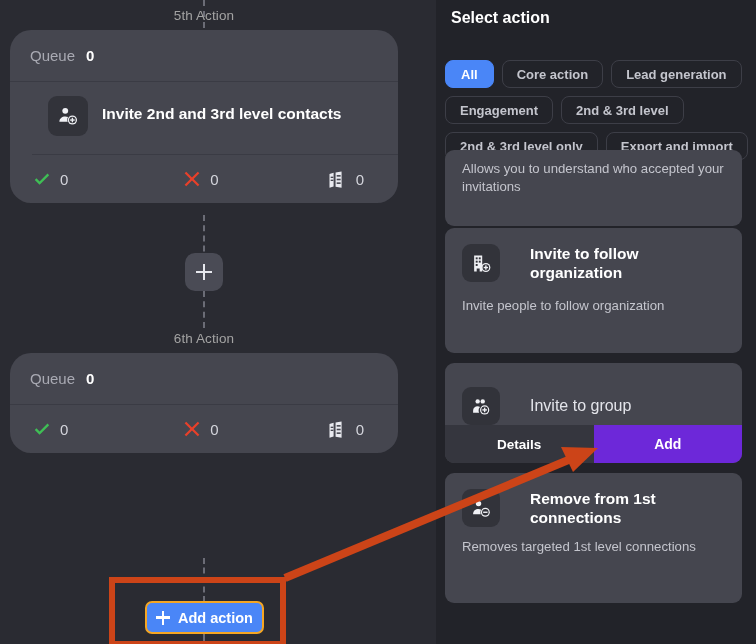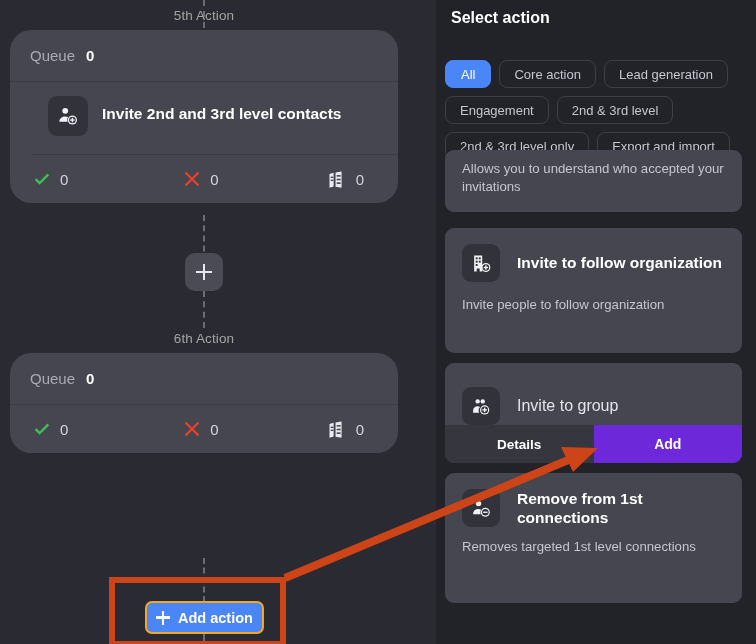--- a/index.html
+++ b/index.html
@@ -90,33 +90,33 @@
     color: #ffffff; font-size: 16px; font-weight: bold;
   }
   #chips {
     position: absolute; left: 9px; top: 60px; width: 330px;
     display: flex; flex-wrap: wrap; gap: 8px 8px;
   }
   .chip {
     height: 28px; padding: 0 14px; border-radius: 8px;
     border: 1px solid #3d3e47; background: transparent;
     color: #c4c5cd; font-size: 13px;
-    display: flex; align-items: center; white-space: nowrap; cursor: pointer;
+    display: flex; align-items: center; white-space: nowrap; cursor: pointer; font-weight: bold;
   }
   .chip.active {
     background: #4a86f7; border-color: #4a86f7; color: #ffffff; padding: 0 15px;
   }
 
   #cards { position: absolute; left: 9px; top: 150px; width: 302px; }
   .sel-card {
     position: absolute; left: 0; width: 297px;
     background: #45464f; border-radius: 9px; overflow: hidden;
   }
   .sel-body { padding: 16px 17px 0 17px; }
-  .sel-head { display: flex; align-items: center; gap: 17px; }
+  .sel-head { display: flex; align-items: center; gap: 30px; }
   .sel-title { color: #ffffff; font-size: 15.5px; font-weight: bold; line-height: 1.25; }
   .sel-title.light { font-weight: normal; color: #e3e4ea; font-size: 16px; }
   .sel-desc { color: #c4c5cd; font-size: 13.2px; line-height: 1.35; }
   .sel-actions { position: absolute; left: 0; bottom: 0; width: 100%; height: 38px; display: flex; }
   .btn-details {
     flex: 1; display: flex; align-items: center; justify-content: center;
     background: #35363e; color: #ffffff; font-size: 13.5px; font-weight: bold; cursor: pointer;
   }
   .btn-add {
     flex: 1; display: flex; align-items: center; justify-content: center;
@@ -244,21 +244,21 @@
       <div class="chip">Core action</div>
       <div class="chip">Lead generation</div>
       <div class="chip">Engagement</div>
       <div class="chip">2nd &amp; 3rd level</div>
       <div class="chip">2nd &amp; 3rd level only</div>
       <div class="chip">Export and import</div>
     </div>
 
     <div id="cards">
 
-      <div class="sel-card" style="top:0px;height:62px;">
+      <div class="sel-card" style="top:0px;height:76px;">
         <div class="sel-body" style="padding-top:10px;">
           <div class="sel-desc">Allows you to understand who accepted your invitations</div>
         </div>
       </div>
 
       <div class="sel-card" style="top:78px;height:125px;">
         <div class="sel-body">
           <div class="sel-head">
             <span class="icon-tile small">
               <svg width="21" height="21" viewBox="0 0 24 24" fill="#f0f1f5">

